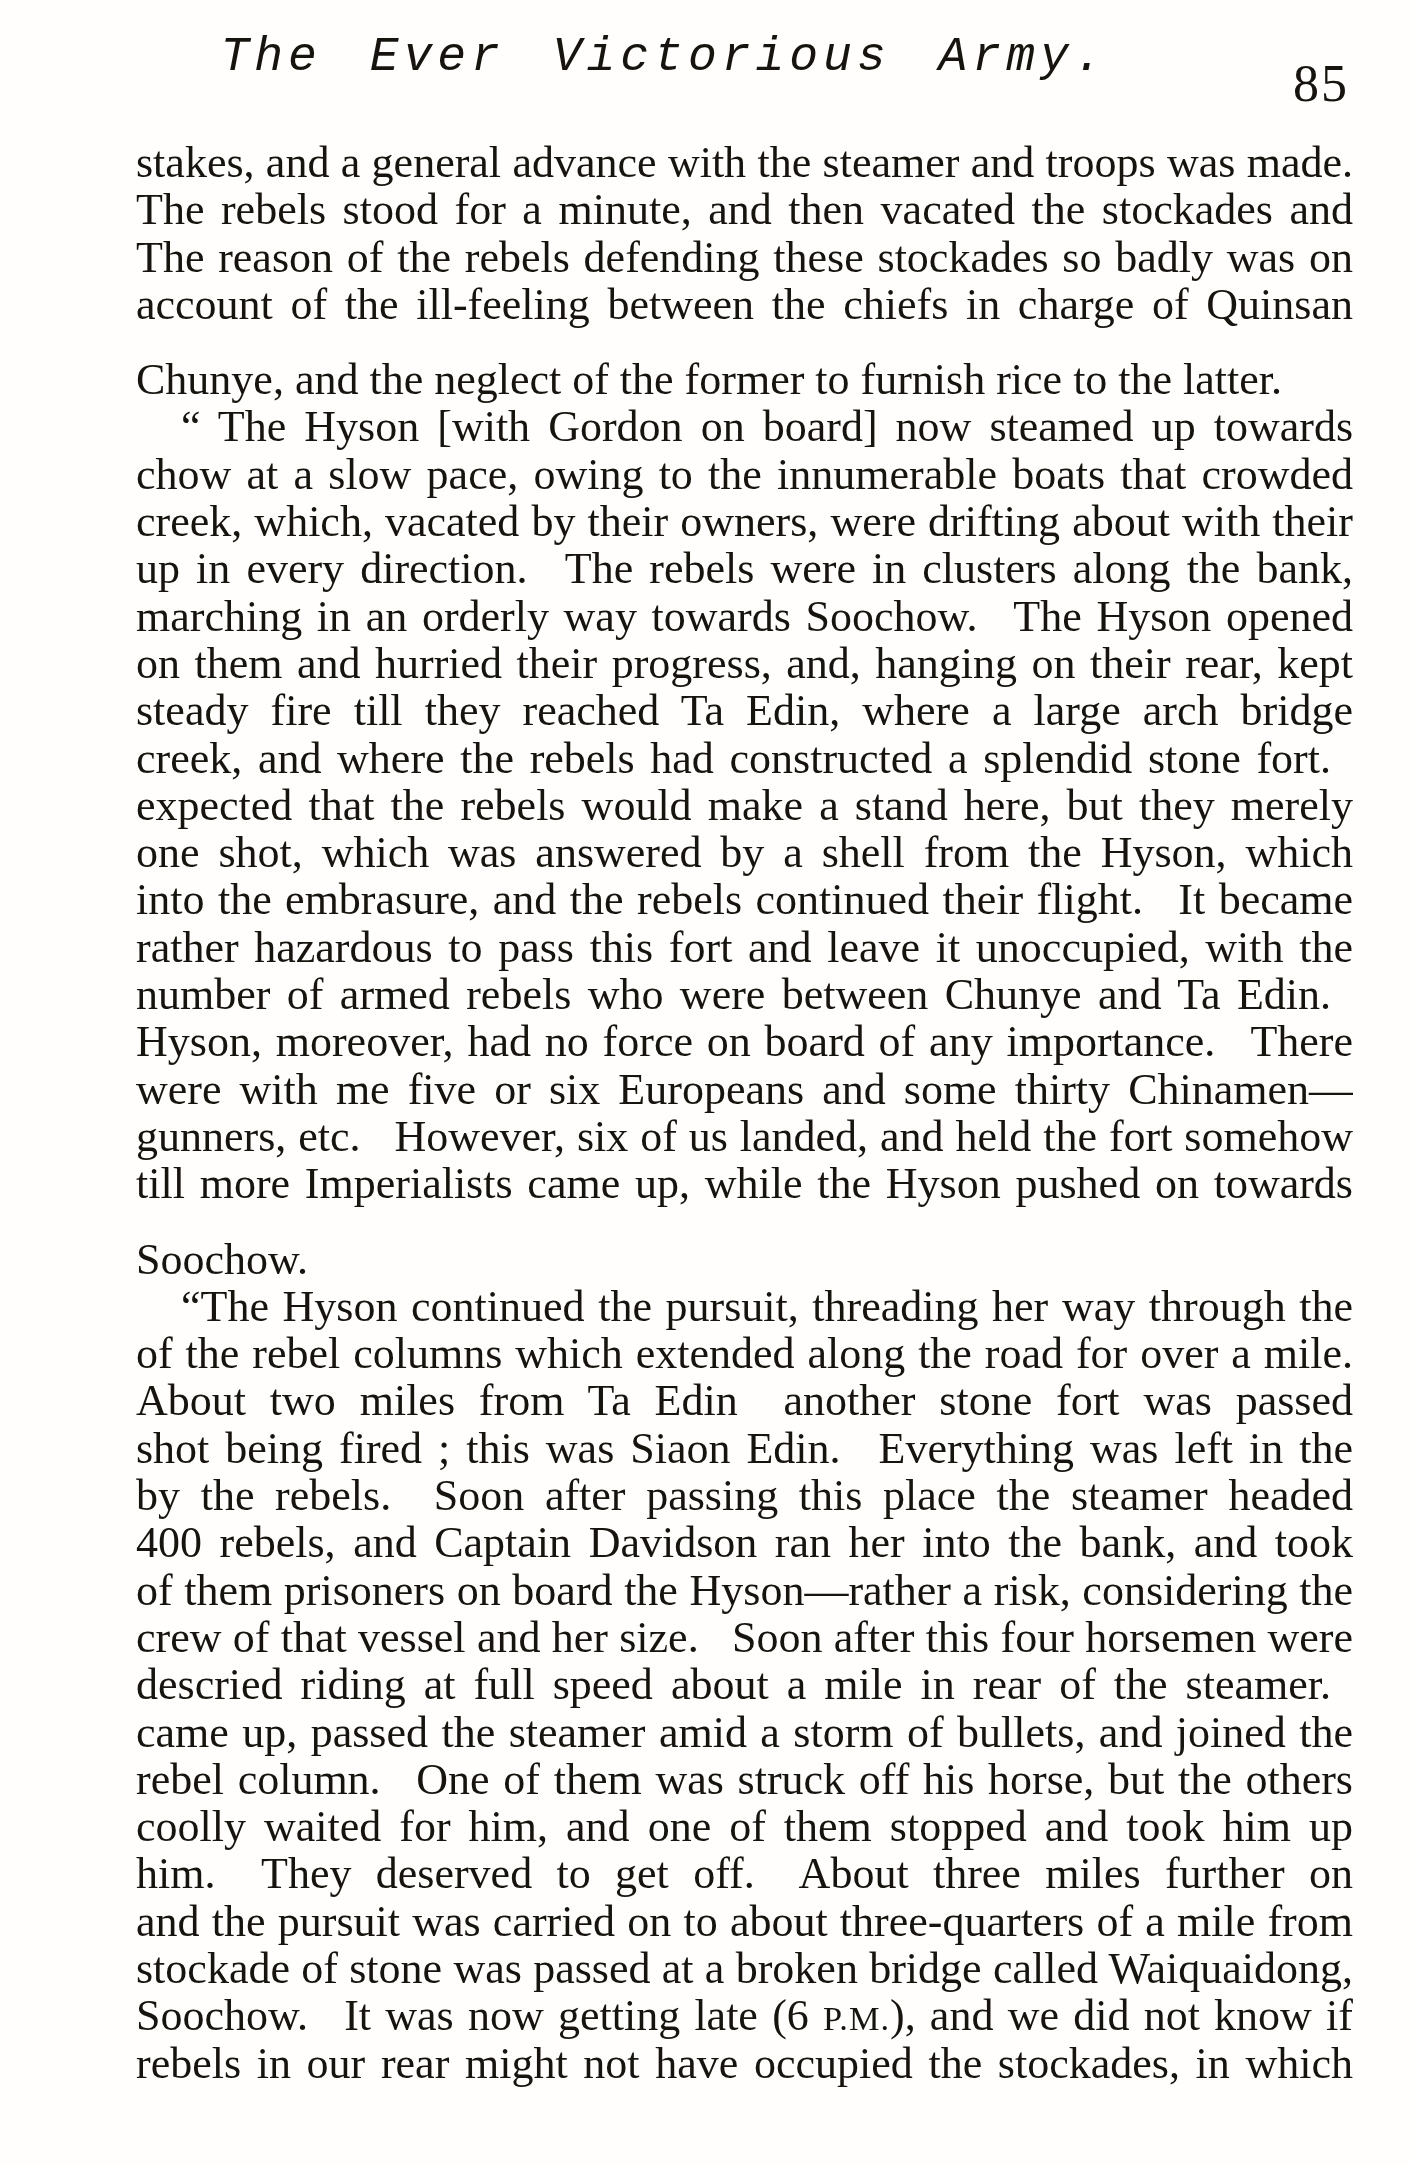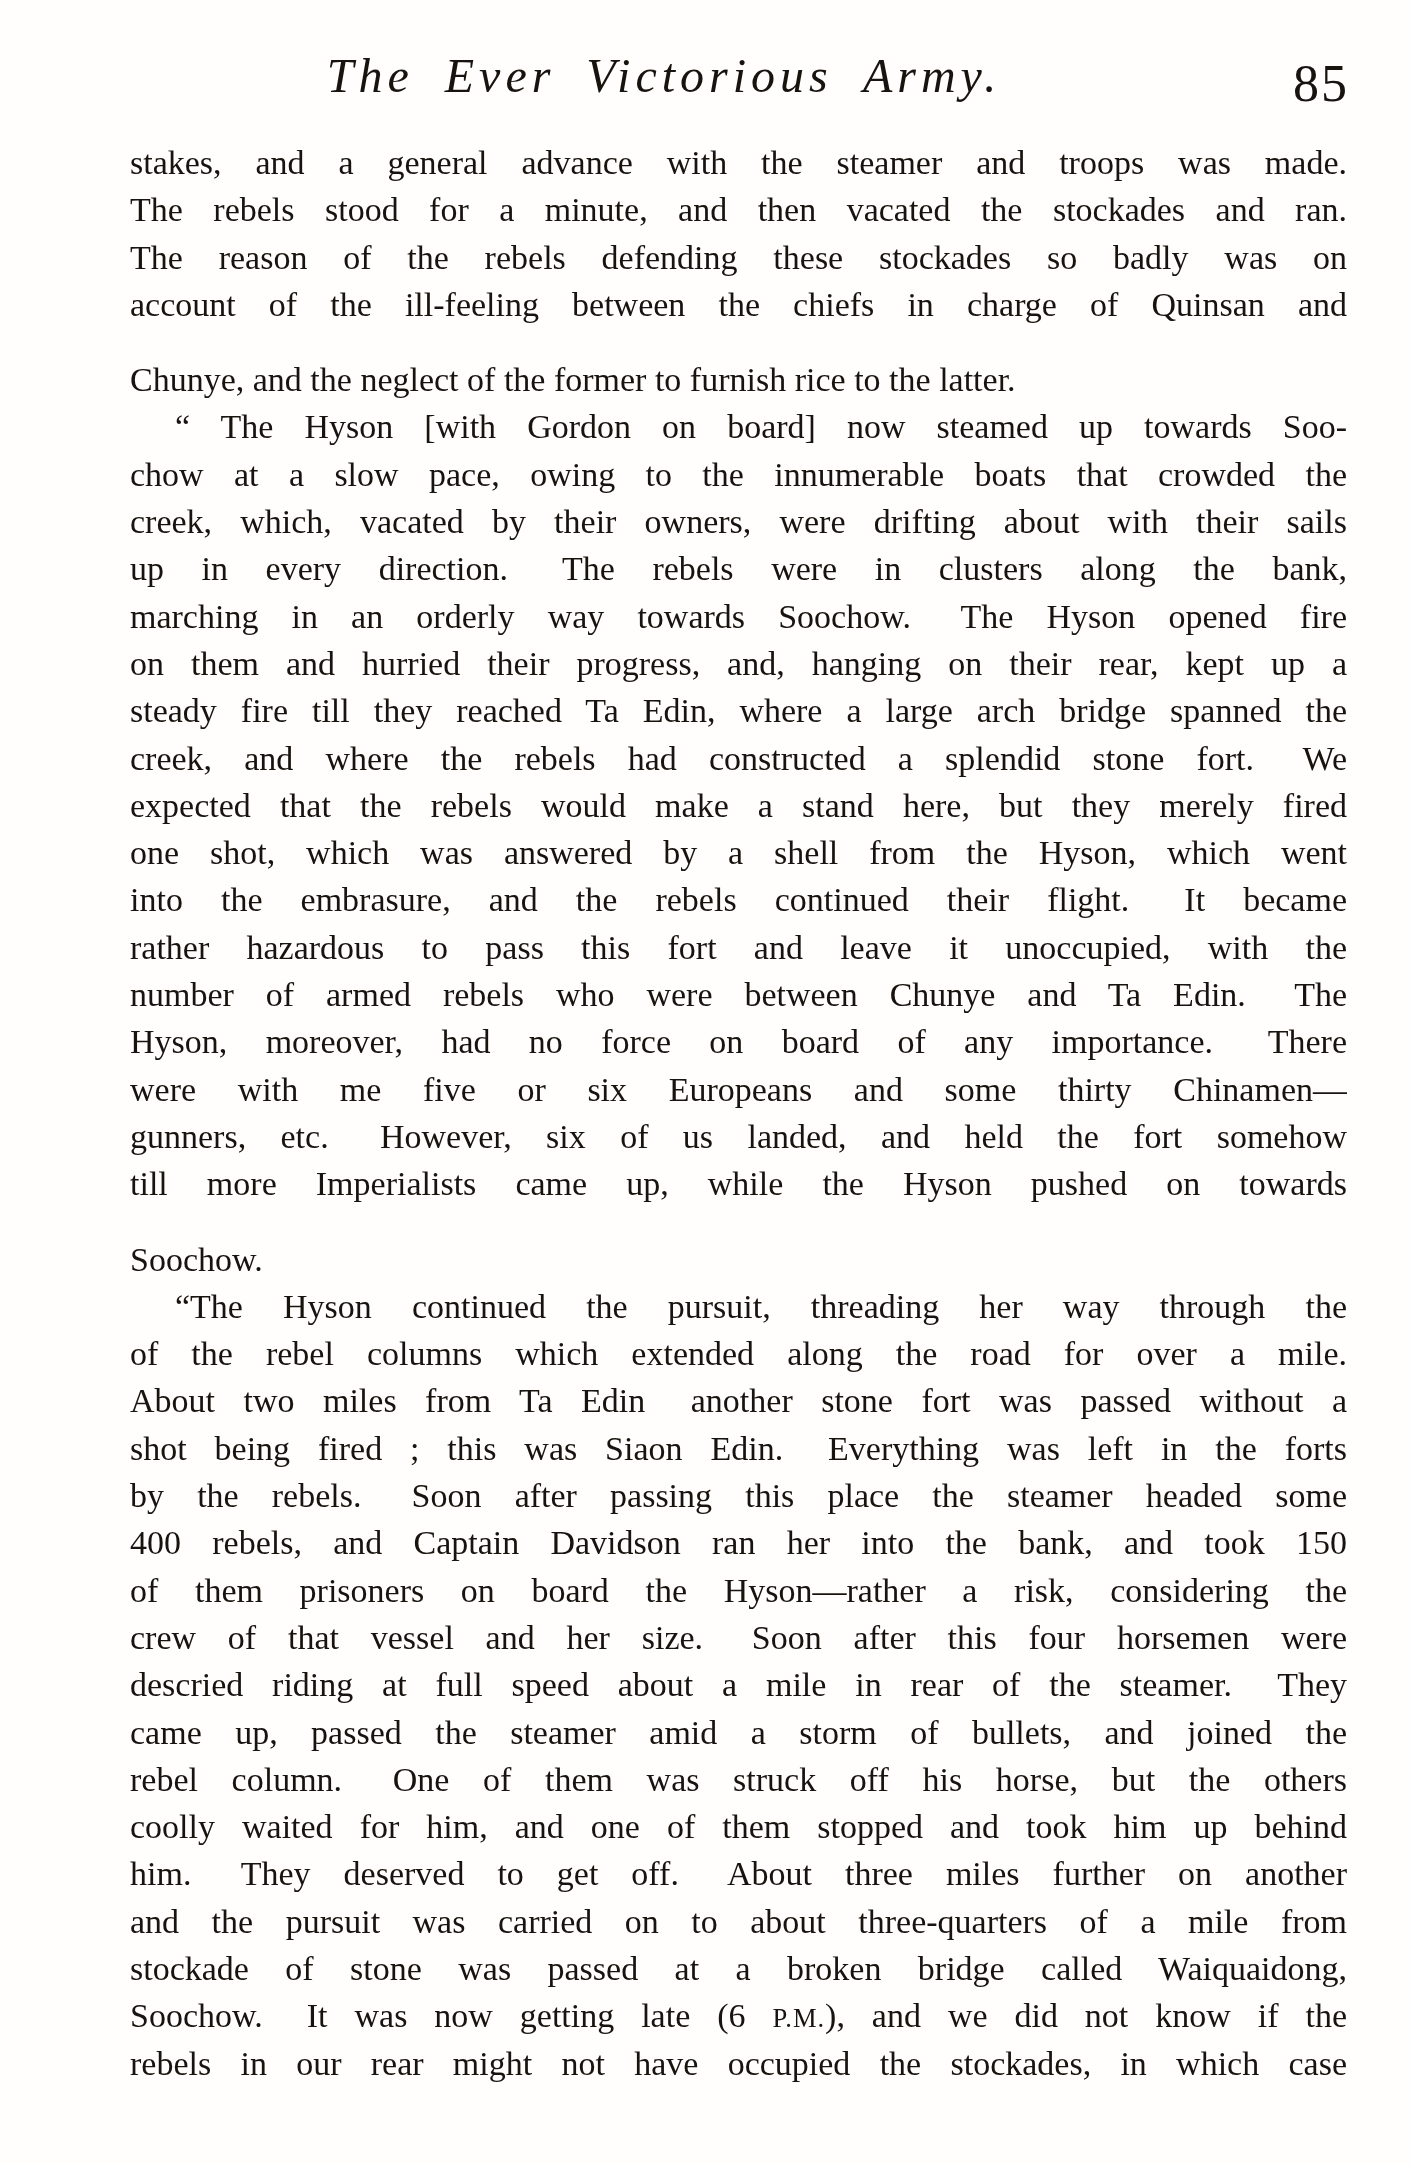--- a/index.html
+++ b/index.html
@@ -11,43 +11,44 @@
     position: relative;
     width: 1412px;
     height: 2165px;
     background: #fffefc;
     color: #17130e;
     font-family: "Liberation Serif", "DejaVu Serif", serif;
     overflow: hidden;
   }
   .running-head {
     position: absolute;
-    top: 48px;
+    top: 30px;
     left: 664px;
     transform: translateX(-50%);
     font-style: italic;
     font-size: 48px;
     letter-spacing: 5px;
     word-spacing: 14px;
     white-space: nowrap;
+    font-family: Liberation Mono, monospace;
   }
   .folio {
     position: absolute;
     top: 26px;
     right: 63px;
     font-size: 52px;
     letter-spacing: 2px;
     margin-top: 28px;
   }
   .body-text {
     position: absolute;
     top: 139px;
-    left: 130px;
+    left: 136px;
     width: 1217px;
-    font-size: 34px;
+    font-size: 44px;
   }
   .line {
     height: 47.3px;
     line-height: 47.3px;
     overflow: hidden;
     text-align: justify;
     text-align-last: justify;
     white-space: normal;
   }
   .line.nj {

